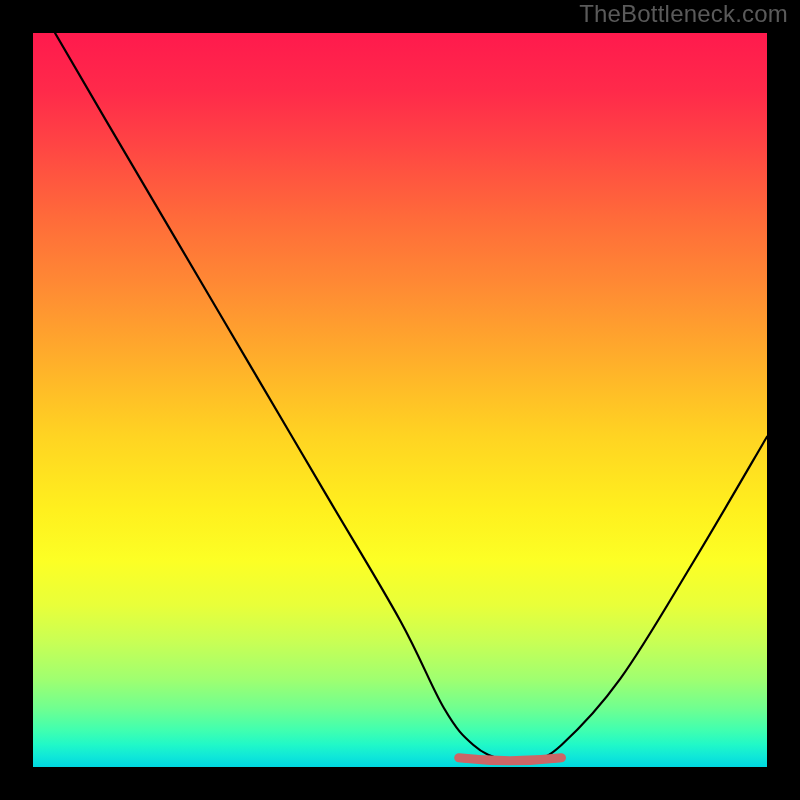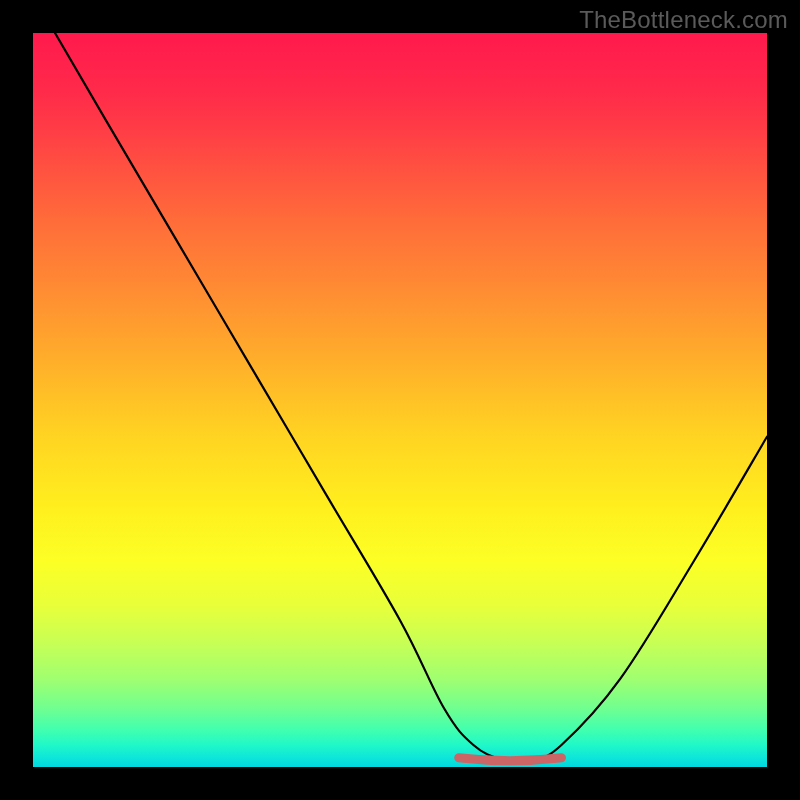--- a/index.html
+++ b/index.html
@@ -6,21 +6,21 @@
   body {
     width: 800px;
     height: 800px;
     background: #000;
     position: relative;
     overflow: hidden;
     font-family: Arial, Helvetica, sans-serif;
   }
   .watermark {
     position: absolute;
-    top: 6px;
+    top: 0;
     right: 12px;
     color: #5a5a5a;
     font-size: 24px;
     font-weight: 400;
     z-index: 10;
     letter-spacing: 0.2px;
   }
   .plot-area {
     position: absolute;
     left: 33px;

